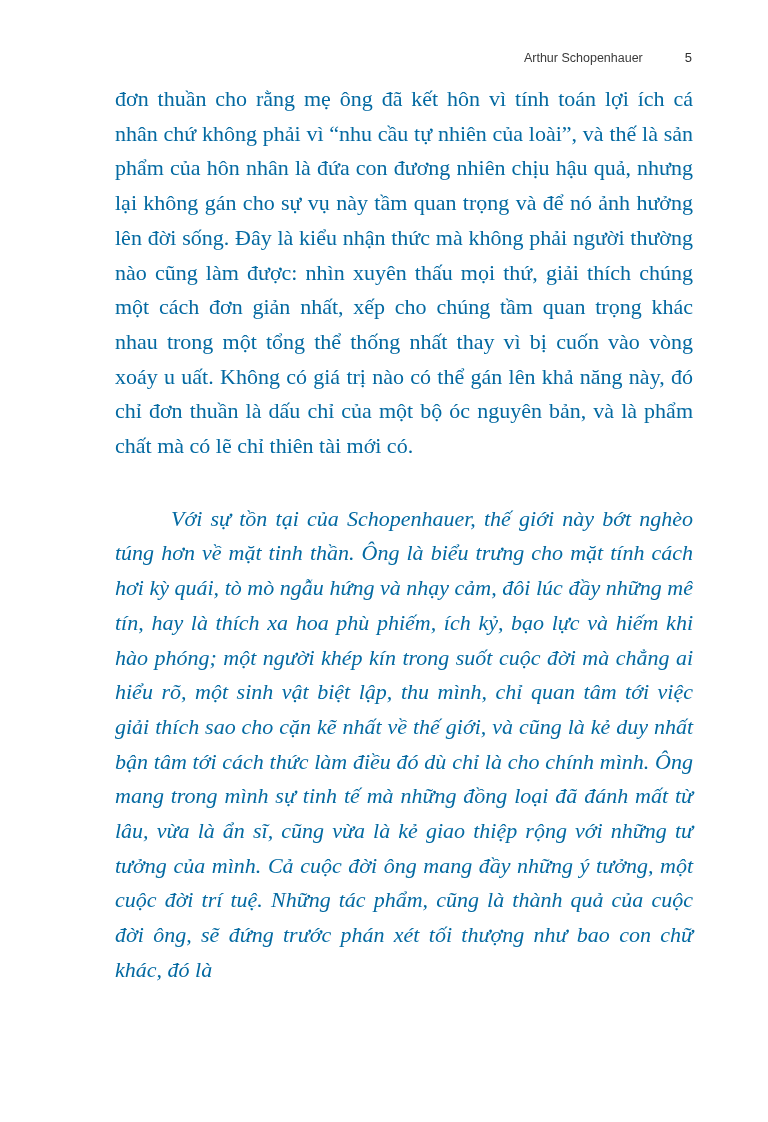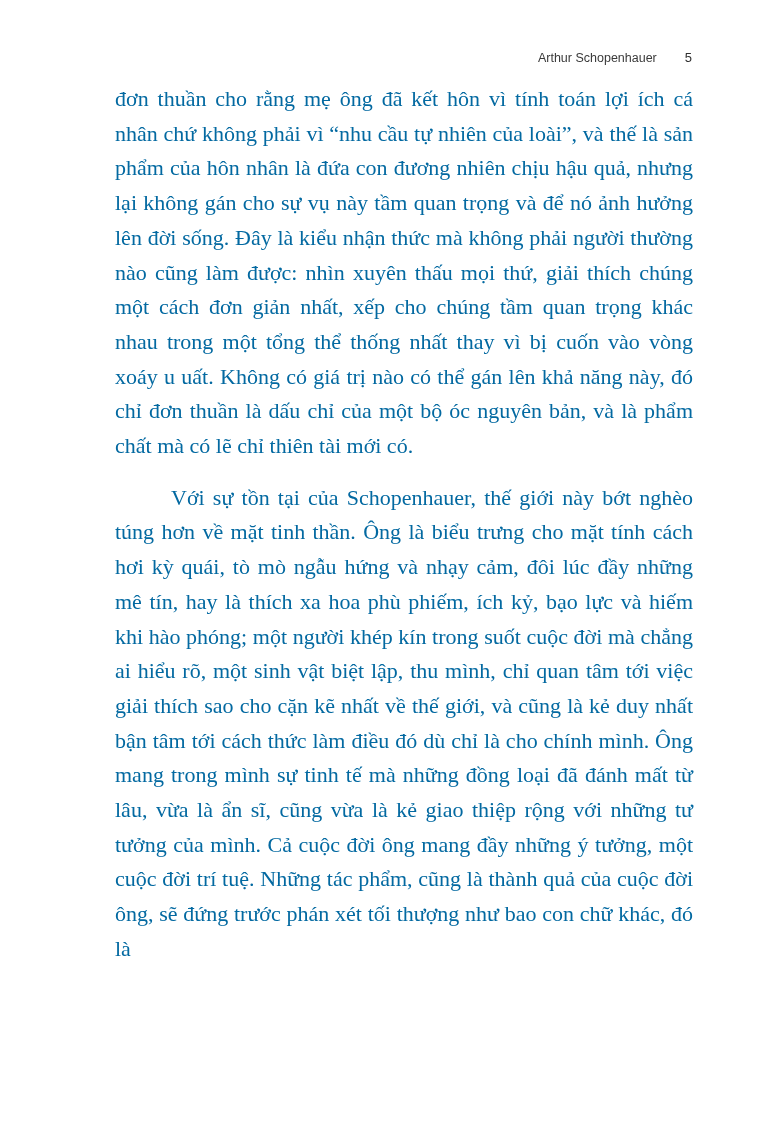--- a/index.html
+++ b/index.html
@@ -13,21 +13,21 @@
     background: #ffffff;
     overflow: hidden;
     font-family: "Liberation Serif", serif;
   }
   .running-header {
     position: absolute;
     top: 50px;
     right: 76px;
     display: flex;
     align-items: baseline;
-    gap: 28px;
+    gap: 42px;
     font-family: "Liberation Sans", sans-serif;
     font-size: 12.5px;
     color: #3a3a3a;
   }
   .running-header .page-num {
     font-size: 13px;
     color: #2f2f2f;
   }
   .body-text {
     position: absolute;
@@ -36,22 +36,23 @@
     width: 578px;
     font-size: 22px;
     line-height: 34.7px;
     color: #0369a1;
     text-align: justify;
   }
   .body-text p {
     margin: 0;
   }
   .body-text p.indented {
-    margin-top: 17px;
+    margin-top: 38px;
     text-indent: 56px;
+    font-style: italic;
   }
 </style>
 </head>
 <body>
 
 <div class="page">
 
   <div class="running-header">
     <span class="head-title">Arthur Schopenhauer</span>
     <span class="page-num">5</span>

